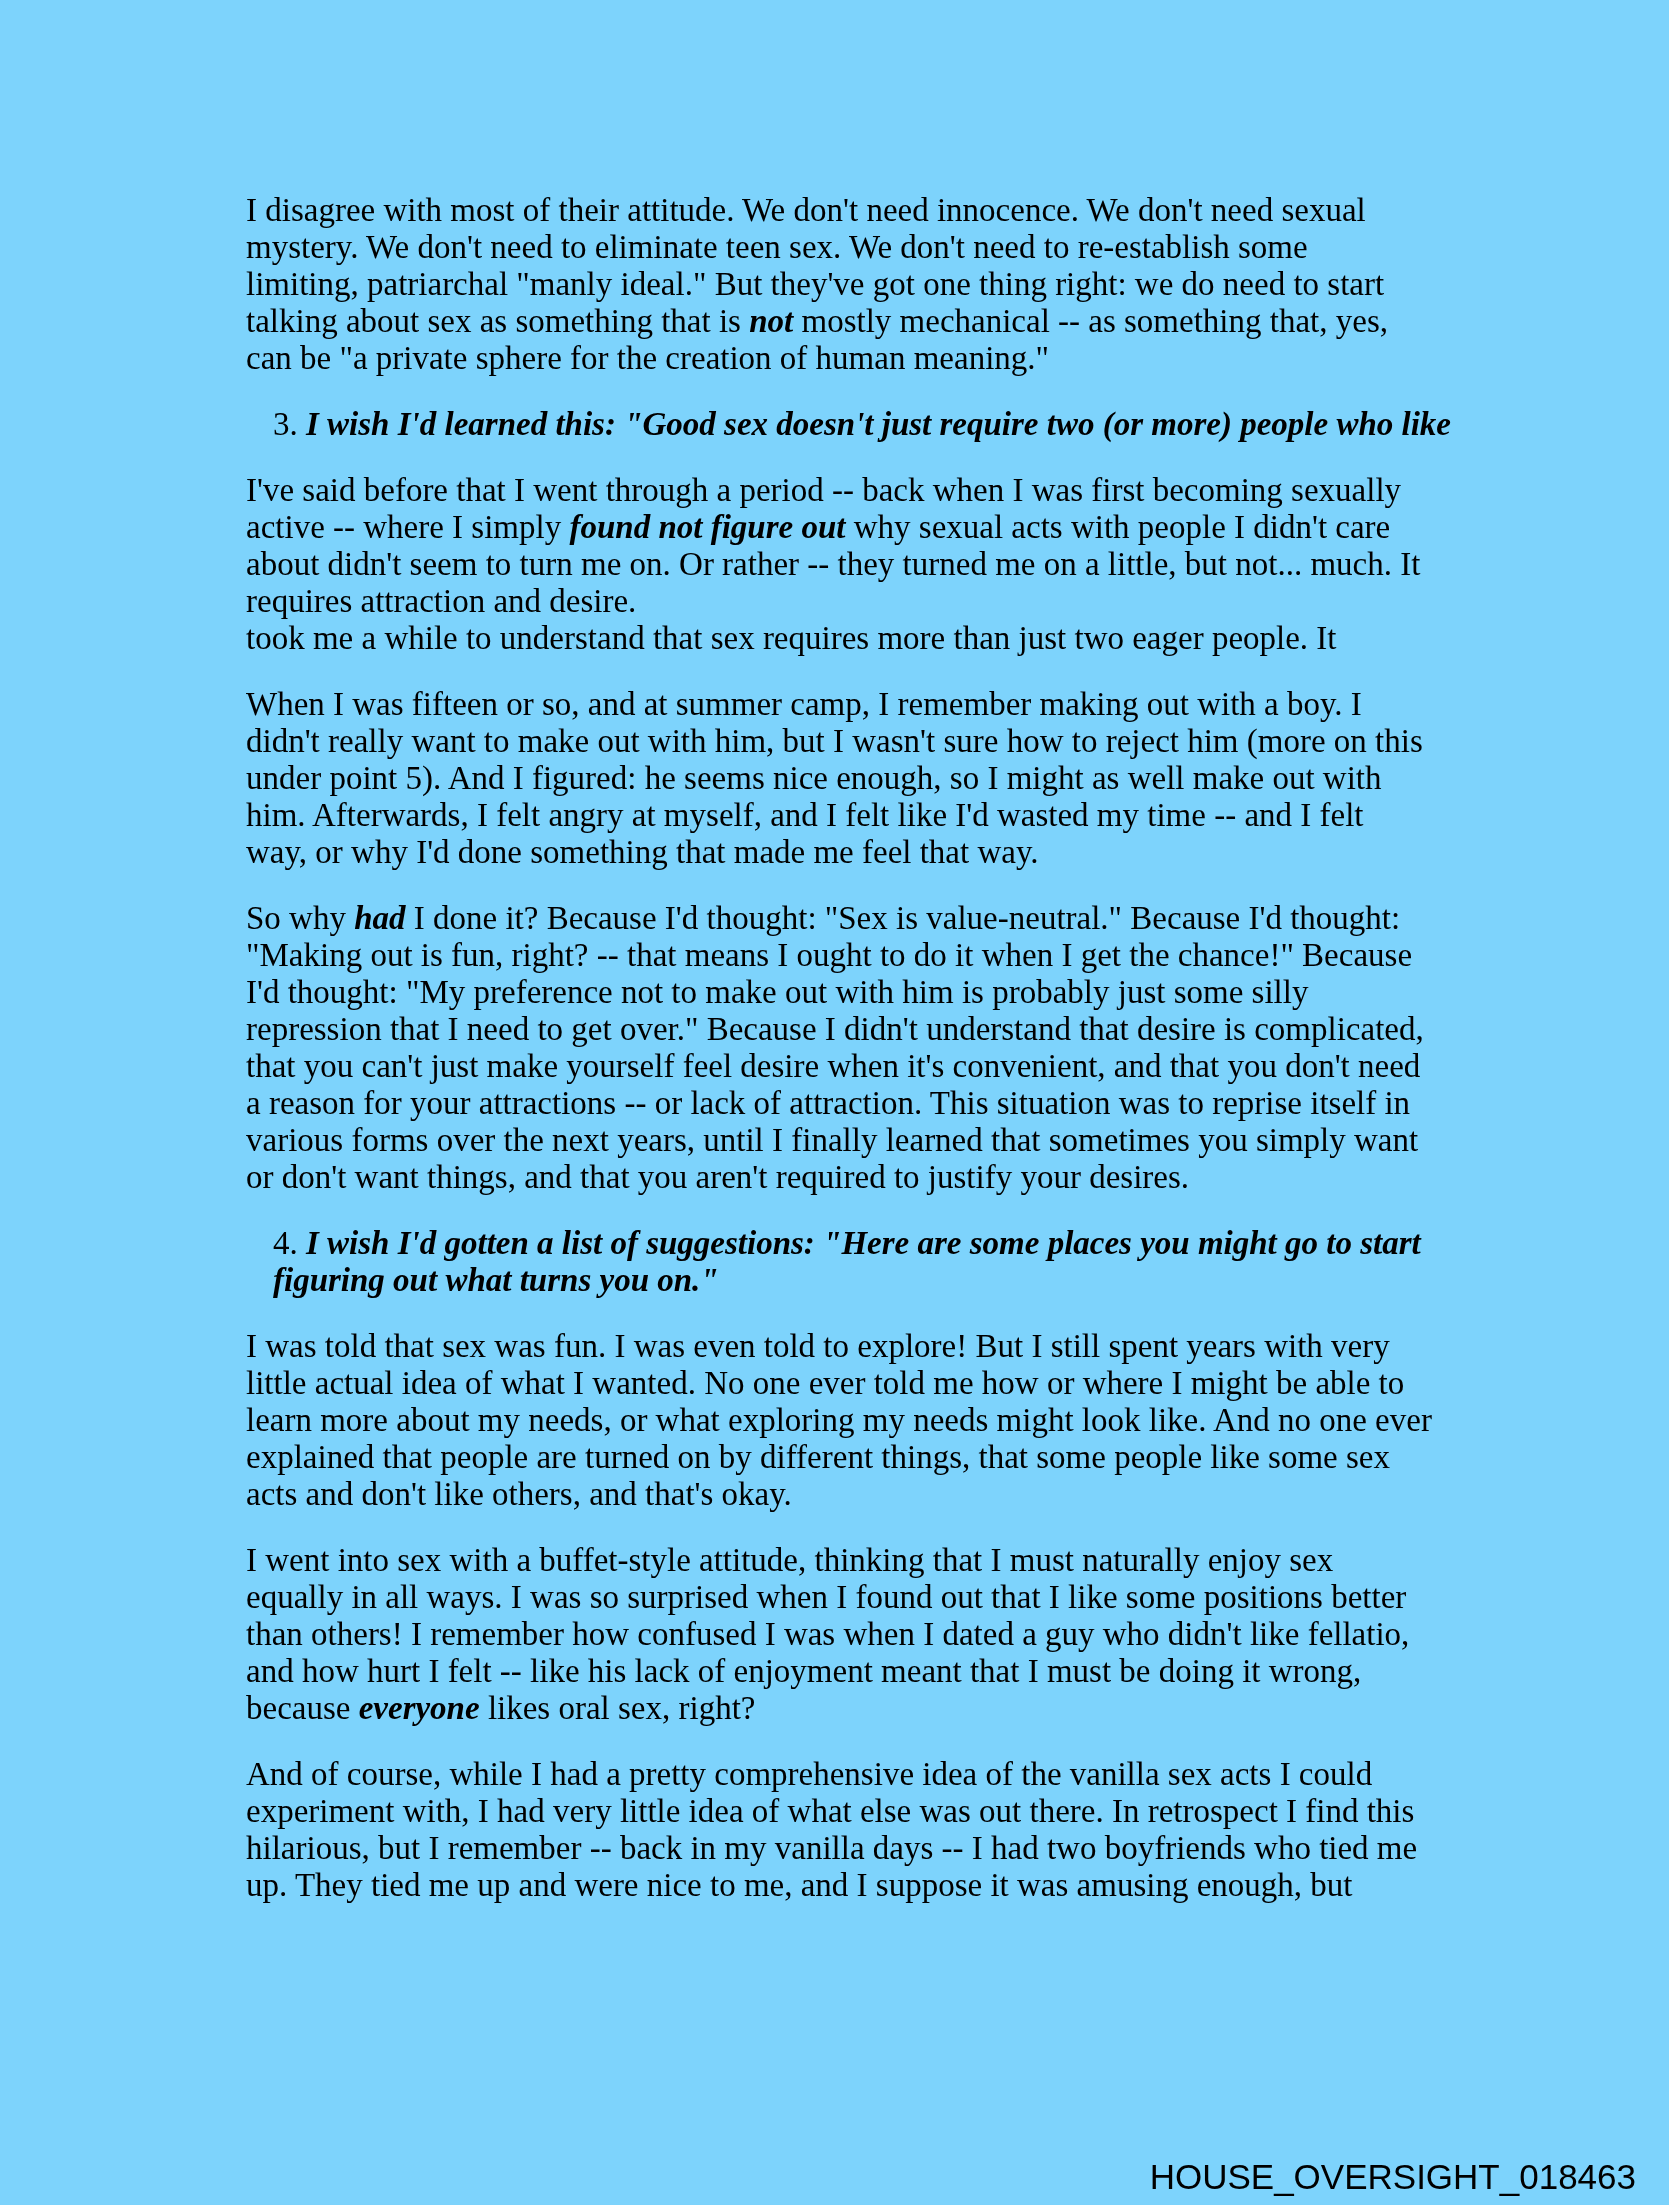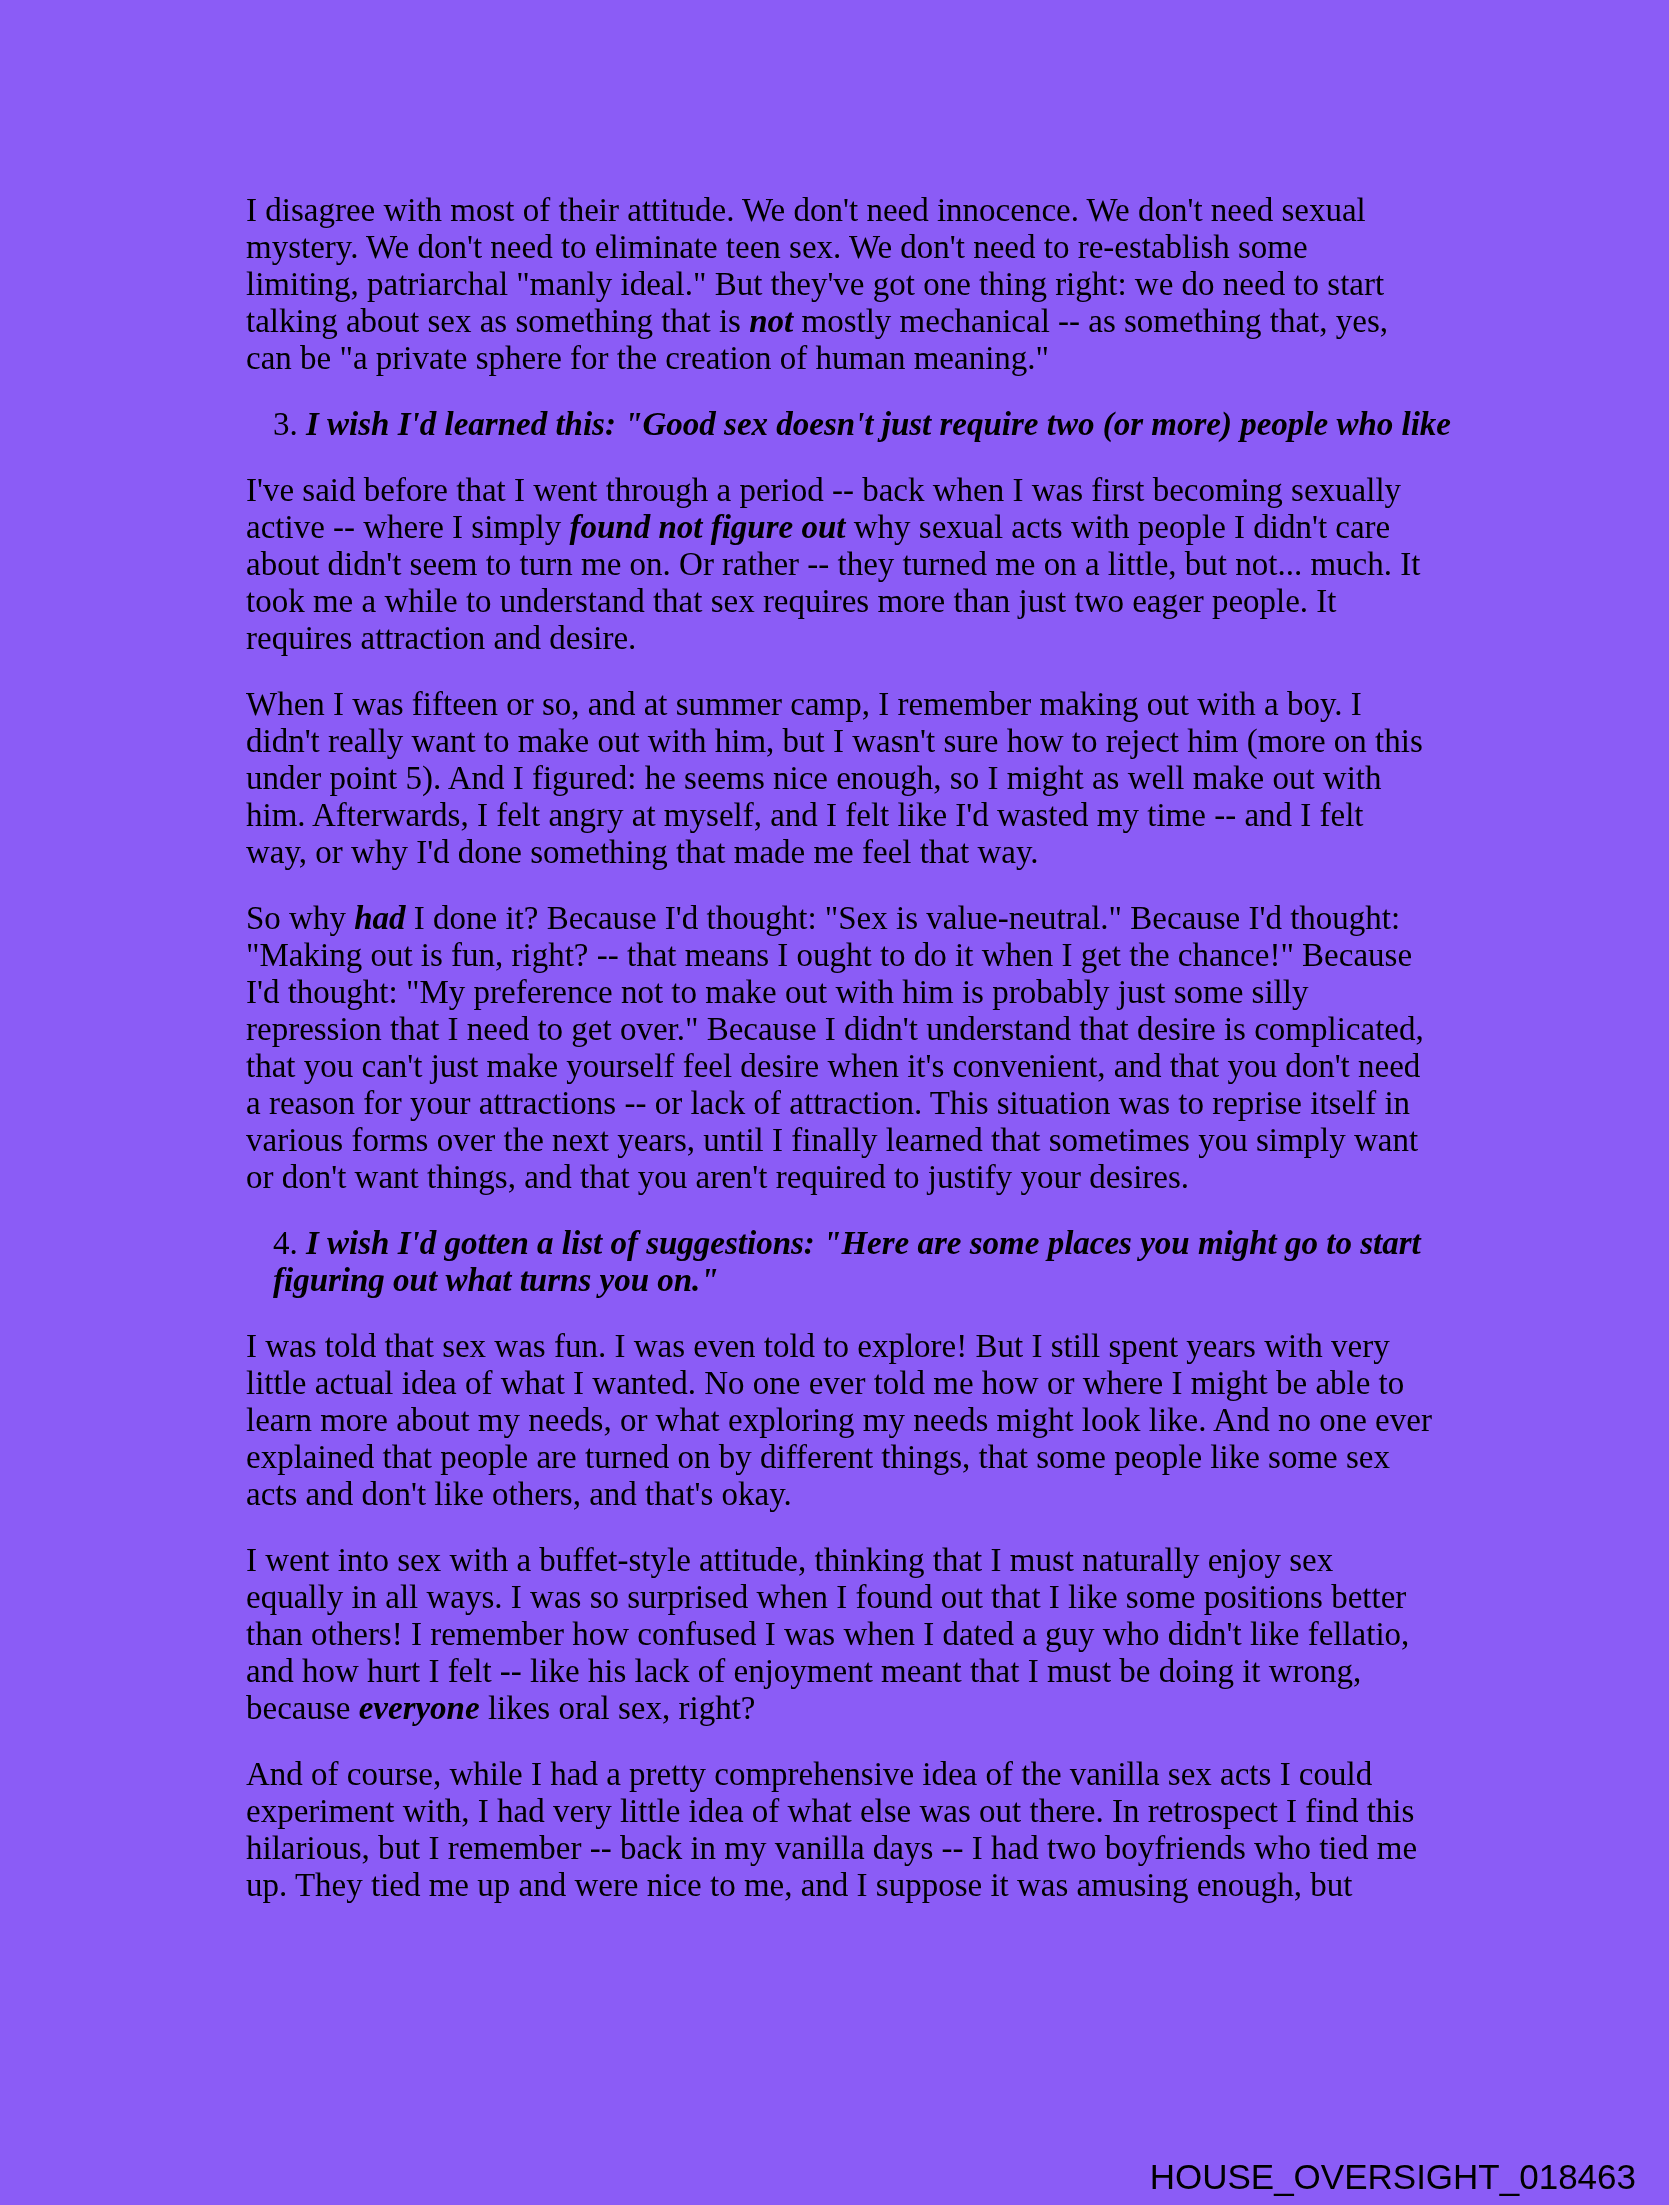--- a/index.html
+++ b/index.html
@@ -1,20 +1,20 @@
 <!DOCTYPE html>
 <html style="font-size:10.5px"><head>
 <meta charset="utf-8">
 <style>
   html, body { margin: 0; padding: 0; }
   .page {
     position: relative;
     width: 1669px;
     height: 2205px;
-    background: #8b5cf6;
+    background: #7dd3fc;
     color: #000000;
     font-family: "Liberation Serif", serif;
     overflow: hidden;
   }
   .doc {
     position: absolute;
     left: 246px;
     top: 192px;
     width: 1172px;
     font-size: 33px;
@@ -61,22 +61,22 @@
         <div class="line"><span>talking about sex as something that is </span><span class="bold">not</span><span> mostly mechanical -- as something that, yes,</span></div>
         <div class="line"><span>can be "a private sphere for the creation of human meaning."</span></div>
       </div>
       <div class="block heading">
         <div class="line"><span class="plain-num">3. </span><span>I wish I'd learned this: "Good sex doesn't just require two (or more) people who like</span></div>
       </div>
       <div class="block paragraph">
         <div class="line"><span>I've said before that I went through a period -- back when I was first becoming sexually</span></div>
         <div class="line"><span>active -- where I simply </span><span class="bold">found not figure out</span><span> why sexual acts with people I didn't care</span></div>
         <div class="line"><span>about didn't seem to turn me on. Or rather -- they turned me on a little, but not... much. It</span></div>
+        <div class="line"><span>requires attraction and desire.</span></div>
         <div class="line"><span>took me a while to understand that sex requires more than just two eager people. It</span></div>
-        <div class="line"><span>requires attraction and desire.</span></div>
       </div>
       <div class="block paragraph">
         <div class="line"><span>When I was fifteen or so, and at summer camp, I remember making out with a boy. I</span></div>
         <div class="line"><span>didn't really want to make out with him, but I wasn't sure how to reject him (more on this</span></div>
         <div class="line"><span>under point 5). And I figured: he seems nice enough, so I might as well make out with</span></div>
         <div class="line"><span>him. Afterwards, I felt angry at myself, and I felt like I'd wasted my time -- and I felt</span></div>
         <div class="line"><span>way, or why I'd done something that made me feel that way.</span></div>
       </div>
       <div class="block paragraph">
         <div class="line"><span>So why </span><span class="bold">had</span><span> I done it? Because I'd thought: "Sex is value-neutral." Because I'd thought:</span></div>

